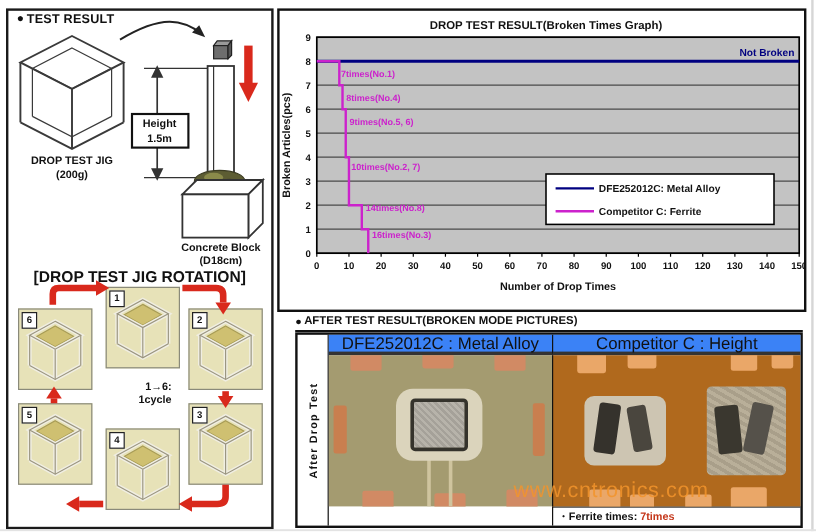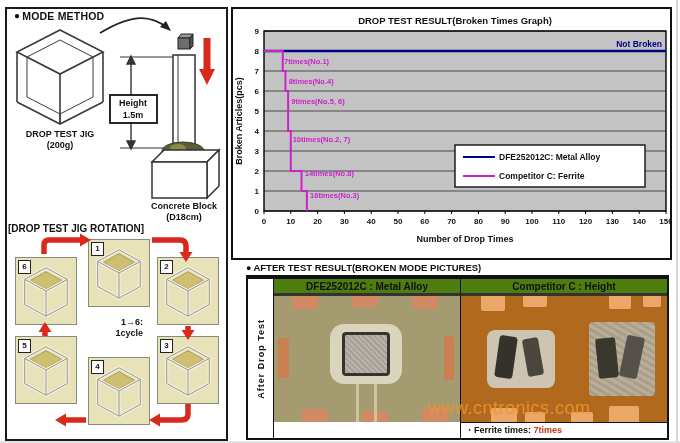--- a/index.html
+++ b/index.html
@@ -5,21 +5,21 @@
   html,body{margin:0;padding:0;background:#fff;}
   #page{position:relative;width:680px;height:443px;background:#fff;overflow:hidden;
         font-family:"Liberation Sans",sans-serif;color:#111;}
   .edge{position:absolute;background:#d6d6d6;}
   
   #left-box{position:absolute;left:5px;top:7px;width:223px;height:434px;
             border:2px solid #1a1a1a;box-sizing:border-box;background:#fff;z-index:0;}
   #tm-title{position:absolute;left:14px;top:10px;z-index:2;font-weight:bold;font-size:10.5px;
             letter-spacing:.2px;display:flex;align-items:center;gap:2px;}
   #tm-title .blt{font-size:10px;line-height:10px;}
-  #rot-title{position:absolute;left:8px;top:223px;z-index:2;font-weight:bold;font-size:10px;}
+  #rot-title{position:absolute;left:28px;top:223px;z-index:2;font-weight:bold;font-size:13px;}
   #cycle-note{position:absolute;left:93px;top:317px;width:50px;z-index:2;
               font-weight:bold;font-size:9px;text-align:right;line-height:11px;}
   svg.layer{position:absolute;left:0;top:0;z-index:1;pointer-events:none;}
   #arrows-layer{z-index:3;}
   .dlbl{font:bold 9px "Liberation Sans",sans-serif;fill:#111;}
   
   .rphoto{position:absolute;width:62px;height:68px;box-sizing:border-box;z-index:2;
           background:#e7e2b8;border:1px solid #8a8a7a;}
   .rphoto .badge{position:absolute;left:2px;top:2px;width:11px;height:12px;background:#fff;
                  border:1.2px solid #222;font-weight:bold;font-size:8px;line-height:12px;
@@ -41,22 +41,22 @@
                border-bottom:2px solid #111;padding-bottom:2px;}
   #after-title .blt{font-size:9px;}
   #after-table{position:absolute;left:246px;top:277px;width:423px;height:163px;z-index:1;
                box-sizing:border-box;border:2px solid #111;background:#fff;
                display:grid;grid-template-columns:26px 186px 207px;grid-template-rows:17px 126px 16px;}
   .cell{box-sizing:border-box;}
   #rowlabel{grid-row:1/4;grid-column:1;border-right:1.5px solid #111;display:flex;
             align-items:center;justify-content:center;}
   #rowlabel span{writing-mode:vertical-rl;transform:rotate(180deg);font-weight:bold;font-size:9px;
                  letter-spacing:1px;}
-  .hdr{grid-row:1;display:flex;align-items:center;justify-content:center;font-weight:bold;
-       font-size:10px;border-bottom:3px solid #333;background:#4d7c0f;}
+  .hdr{grid-row:1;display:flex;align-items:center;justify-content:center;font-weight:normal;
+       font-size:14px;border-bottom:3px solid #333;background:#3b82f6;}
   #hdrB{border-left:1.5px solid #111;}
   .photo{grid-row:2;position:relative;overflow:hidden;}
   #photoB{border-left:1.5px solid #111;}
   .cap{grid-row:3;border-top:1.5px solid #111;font-weight:bold;font-size:9px;line-height:15px;
        padding-left:4px;white-space:nowrap;overflow:hidden;}
   #capB{border-left:1.5px solid #111;}
   .cap .red{color:#c43518;text-align:right;}
   
   .pad{position:absolute;border-radius:2px;}
   #photoA{background:#a49b70;}
@@ -76,21 +76,21 @@
 </style>
 </head>
 <body>
 
 <div id="page">
 
   <div id="left-box"></div>
 
   <div id="tm-title">
     <span class="blt">●</span>
-    <span>MODE METHOD</span>
+    <span>TEST RESULT</span>
   </div>
 
   <svg class="layer" width="680" height="443" viewBox="0 0 680 443">
 
     <g stroke="#3a3a3a" stroke-width="1.6" fill="none">
       <polygon points="60,30 103,52 60,74 17,52"></polygon>
       <line x1="17" y1="52" x2="17" y2="102"></line>
       <line x1="103" y1="52" x2="103" y2="102"></line>
       <line x1="60" y1="74" x2="60" y2="124"></line>
       <polyline points="17,102 60,124 103,102"></polyline>

